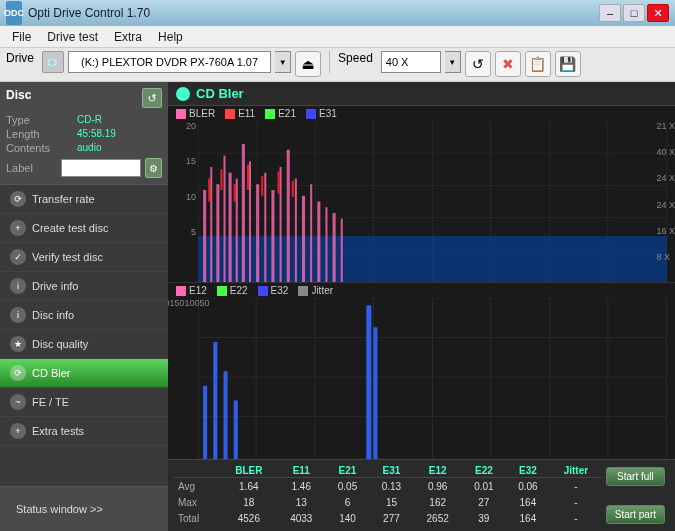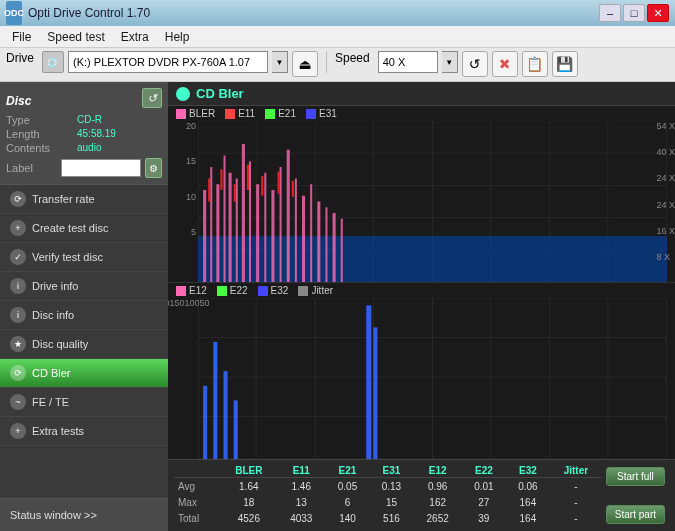--- a/index.html
+++ b/index.html
@@ -25,53 +25,53 @@
     }
     .menu-item { padding: 2px 8px; cursor: pointer; font-size: 12px; color: #1a1a1a; }
 
     
     .toolbar {
       background: #e8e8e8; border-bottom: 1px solid #ccc;
       display: flex; align-items: flex-start; padding: 3px 6px; height: 34px; gap: 4px;
     }
     .toolbar-label { font-size: 12px; margin-right: 4px; font-weight: 500; }
     .drive-icon { width: 22px; height: 22px; background: #c8c8c8; border: 1px solid #999; border-radius: 2px; display: flex; align-items: center; justify-content: center; font-size: 10px; color: #333; }
-    .drive-dropdown { display: flex; align-items: center; background: white; border: 1px solid #888; height: 22px; padding: 0 4px; min-width: 200px; font-size: 11px; }
+    .drive-dropdown { display: flex; align-items: center; background: white; border: 1px solid #888; height: 22px; padding: 0 12px; min-width: 200px; font-size: 11px; }
     .drive-dropdown-arrow { width: 16px; height: 22px; background: #ddd; border: 1px solid #888; border-left: none; display: flex; align-items: center; justify-content: center; font-size: 8px; cursor: pointer; }
     .toolbar-sep { width: 1px; height: 22px; background: #bbb; margin: 0 4px; }
     .speed-label { font-size: 12px; margin-right: 4px; }
     .speed-dropdown { display: flex; align-items: center; background: white; border: 1px solid #888; height: 22px; padding: 0 4px; width: 60px; font-size: 11px; }
     .speed-dropdown-arrow { width: 16px; height: 22px; background: #ddd; border: 1px solid #888; border-left: none; display: flex; align-items: center; justify-content: center; font-size: 8px; cursor: pointer; }
     .toolbar-btn { width: 26px; height: 26px; background: #f5f5f5; border: 1px solid #aaa; border-radius: 3px; display: flex; align-items: center; justify-content: center; cursor: pointer; font-size: 14px; }
 
     
     .main-layout { display: flex; height: calc(531px - 26px - 22px - 34px); }
 
     
     .sidebar { width: 168px; background: #3a3a3a; display: flex; flex-direction: column; flex-shrink: 0; }
     .disc-section { background: #4a4a4a; padding: 6px; border-bottom: 1px solid #555; }
-    .disc-header { display: flex; justify-content: space-between; align-items: flex-end; margin-bottom: 6px; font-style: italic; }
+    .disc-header { display: flex; justify-content: space-between; align-items: flex-start; margin-bottom: 6px; }
     .disc-header-title { color: white; font-size: 12px; font-weight: bold; }
     .disc-refresh-btn { width: 20px; height: 20px; background: #6a8a6a; border: 1px solid #8aba8a; border-radius: 2px; display: flex; align-items: center; justify-content: center; font-size: 11px; color: white; cursor: pointer; }
     .disc-info-row { display: flex; gap: 11px; margin-bottom: 2px; }
     .disc-info-label { color: #aaa; font-size: 11px; width: 60px; }
     .disc-info-value { color: #4fc; font-size: 10px; }
     .disc-label-row { display: flex; align-items: center; gap: 4px; margin-top: 4px; }
     .disc-label-input { width: 80px; height: 18px; background: white; border: 1px solid #888; font-size: 10px; padding: 0 2px; }
     .disc-label-btn { width: 20px; height: 20px; background: #6a8a6a; border: 1px solid #8aba8a; border-radius: 2px; display: flex; align-items: center; justify-content: center; font-size: 10px; color: white; cursor: pointer; }
 
     
     .nav-items { flex: 1; overflow: hidden; }
     .nav-item { display: flex; align-items: center; gap: 6px; padding: 6px 10px; cursor: pointer; color: #ddd; font-size: 11px; border-bottom: 1px solid #444; }
     .nav-item.active { background: linear-gradient(to bottom, #5cd65c, #2a8a2a); color: white; }
     .nav-item-icon { width: 16px; height: 16px; border-radius: 50%; background: #666; display: flex; align-items: center; justify-content: center; font-size: 9px; color: white; flex-shrink: 0; }
     .nav-item.active .nav-item-icon { background: rgba(255,255,255,0.3); }
 
     
-    .status-section { background: #4a4a4a; padding: 10px; border-top: 1px solid #555; cursor: pointer; }
+    .status-section { background: #4a4a4a; padding: 16px; border-top: 1px solid #555; cursor: pointer; }
     .status-section-title { color: #ddd; font-size: 11px; text-align: center; }
 
     
     .content-area { flex: 1; background: #1a1a1a; display: flex; flex-direction: column; overflow: hidden; }
     .chart-title { display: flex; align-items: center; gap: 6px; padding: 4px 8px; background: #2a2a2a; border-bottom: 1px solid #444; }
     .chart-title-icon { width: 14px; height: 14px; background: #4fc; border-radius: 50%; }
     .chart-title-text { color: #4fc; font-size: 13px; font-weight: bold; }
     .chart-legend { display: flex; gap: 10px; padding: 2px 8px; font-size: 10px; }
     .legend-item { display: flex; align-items: center; gap: 3px; color: #ccc; }
     .legend-dot { width: 10px; height: 10px; display: inline-block; }
@@ -98,21 +98,21 @@
   </div>
   <div class="title-bar-controls">
     <div class="title-btn">–</div>
     <div class="title-btn">□</div>
     <div class="title-btn close">✕</div>
   </div>
 </div>
 
 <div class="menu-bar">
   <span class="menu-item">File</span>
-  <span class="menu-item">Speed test</span>
+  <span class="menu-item">Drive test</span>
   <span class="menu-item">Extra</span>
   <span class="menu-item">Help</span>
 </div>
 
 <div class="toolbar">
   <span class="toolbar-label">Drive</span>
   <div class="drive-icon">💿</div>
   <div class="drive-dropdown">(K:)  PLEXTOR DVDR  PX-760A 1.07</div>
   <div class="drive-dropdown-arrow">▼</div>
   <div class="toolbar-btn">⏏</div>
@@ -290,21 +290,21 @@
         
         <div style="position:absolute; left:0; top:0; bottom:20px; display:flex; flex-direction:column; justify-content:space-between; color:#888; font-size:9px; width:28px; text-align:right;">
           <span>20</span>
           <span>15</span>
           <span>10</span>
           <span>5</span>
           <span></span>
         </div>
         
         <div style="position:absolute; right:0; top:0; bottom:20px; display:flex; flex-direction:column; justify-content:space-between; color:#888; font-size:9px; text-align:left; padding-left:2px;">
-          <span>54 X</span>
+          <span>21 X</span>
           <span>40 X</span>
           <span>24 X</span>
           <span>24 X</span>
           <span>16 X</span>
           <span>8 X</span>
         </div>
       </div>
     </div>
 
     <div style="flex:1; display:flex; flex-direction:column;">
@@ -413,21 +413,21 @@
               <td>162</td>
               <td>27</td>
               <td>164</td>
               <td>-</td>
             </tr>
             <tr>
               <td class="label">Total</td>
               <td>4526</td>
               <td>4033</td>
               <td>140</td>
-              <td>516</td>
+              <td>277</td>
               <td>2652</td>
               <td>39</td>
               <td>164</td>
               <td>-</td>
             </tr>
           </tbody>
         </table>
         <div class="action-buttons">
           <button class="action-btn">Start full</button>
           <button class="action-btn">Start part</button>

